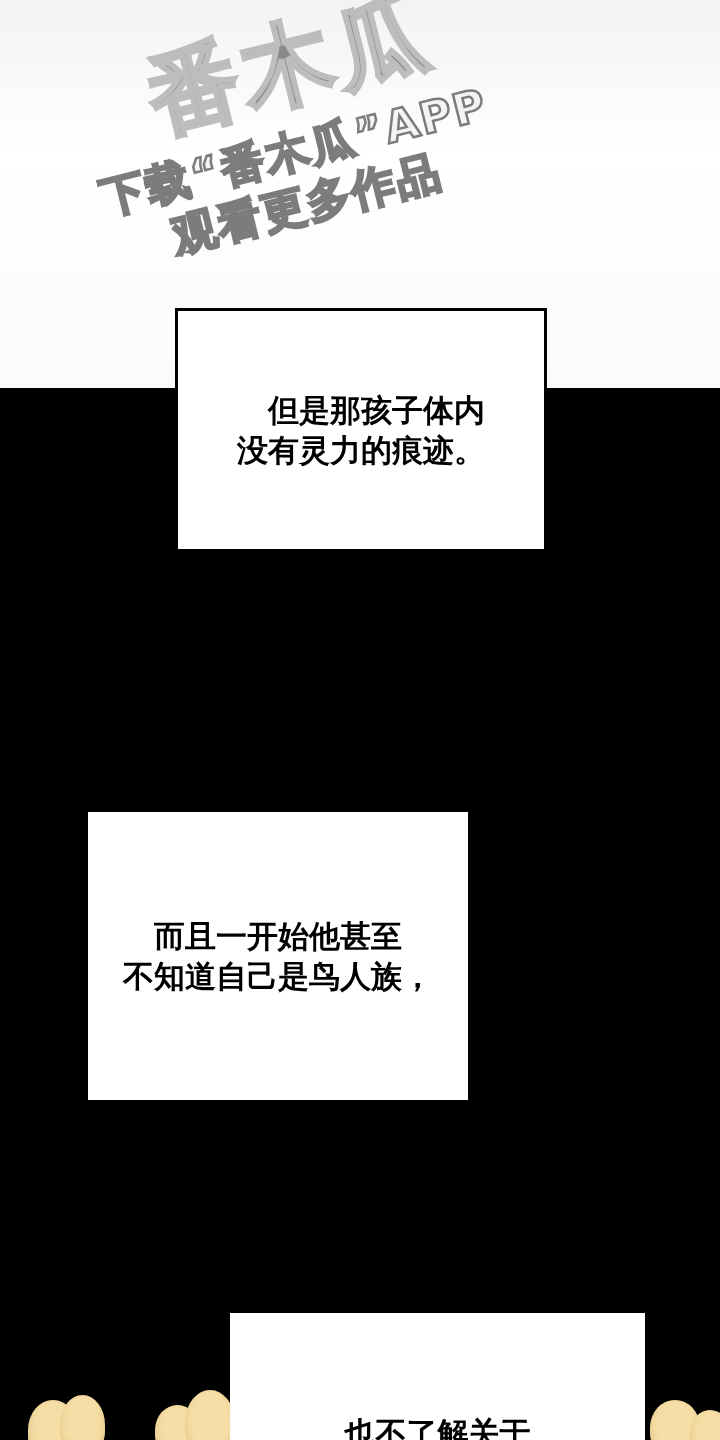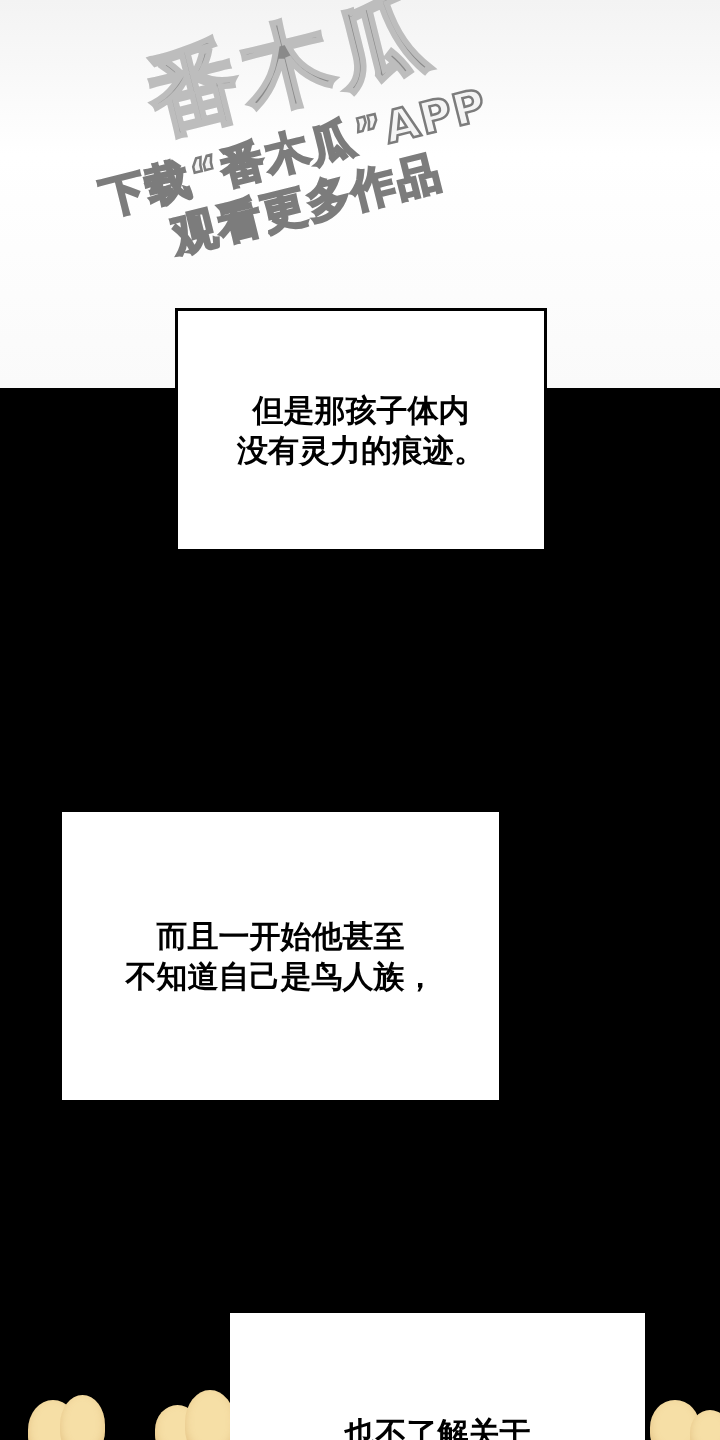--- a/index.html
+++ b/index.html
@@ -3,22 +3,22 @@
 <meta charset="utf-8">
 <style>
   html, body { margin: 0; padding: 0; }
   body { width: 720px; height: 1440px; position: relative; overflow: hidden; background: #000; font-family: "DejaVu Sans", sans-serif; }
   .top-white { position: absolute; left: 0; top: 0; width: 720px; height: 388px; background: linear-gradient(180deg, #f3f3f3 0%, #ffffff 40%, #fafafa 100%); }
   .watermark { position: absolute; left: 90px; top: 0; width: 440px; height: 250px; transform: rotate(-14deg); transform-origin: 50% 50%; }
   .wm-logo { position: absolute; left: 70px; top: 0px; font-size: 92px; font-weight: bold; color: #8a8a8a; letter-spacing: 4px; -webkit-text-stroke: 3px #bdbdbd; }
   .wm-line1 { position: absolute; left: 0; top: 118px; font-size: 44px; font-weight: bold; color: #f4f4f4; -webkit-text-stroke: 2.5px #7c7c7c; letter-spacing: 2px; white-space: nowrap; }
   .wm-line2 { position: absolute; left: 60px; top: 172px; font-size: 44px; font-weight: bold; color: #f4f4f4; -webkit-text-stroke: 2.5px #7c7c7c; letter-spacing: 2px; white-space: nowrap; }
   .box { position: absolute; background: #fff; display: flex; align-items: center; justify-content: center; text-align: center; }
-  .box1 { left: 175px; top: 308px; width: 366px; height: 238px; border: 3px solid #000; }
-  .box2 { left: 62px; top: 812px; width: 437px; height: 288px; }
+  .box1 { left: 175px; top: 308px; width: 366px; height: 238px; border: 3px solid #000; text-align: right; }
+  .box2 { left: 88px; top: 812px; width: 380px; height: 288px; }
   .box3 { left: 230px; top: 1313px; width: 415px; height: 140px; align-items: flex-start; }
   .caption { font-size: 31px; font-weight: bold; line-height: 40px; color: #000; white-space: pre-line; }
   .box3 .caption { margin-top: 100px; }
   .blob { position: absolute; background: #f6dfa6; border-radius: 50% 50% 40% 40%; box-shadow: inset 0 -4px 8px rgba(200,150,80,0.4); }
 </style>
 </head>
 <body>
 
 <div class="top-white"></div>
 

